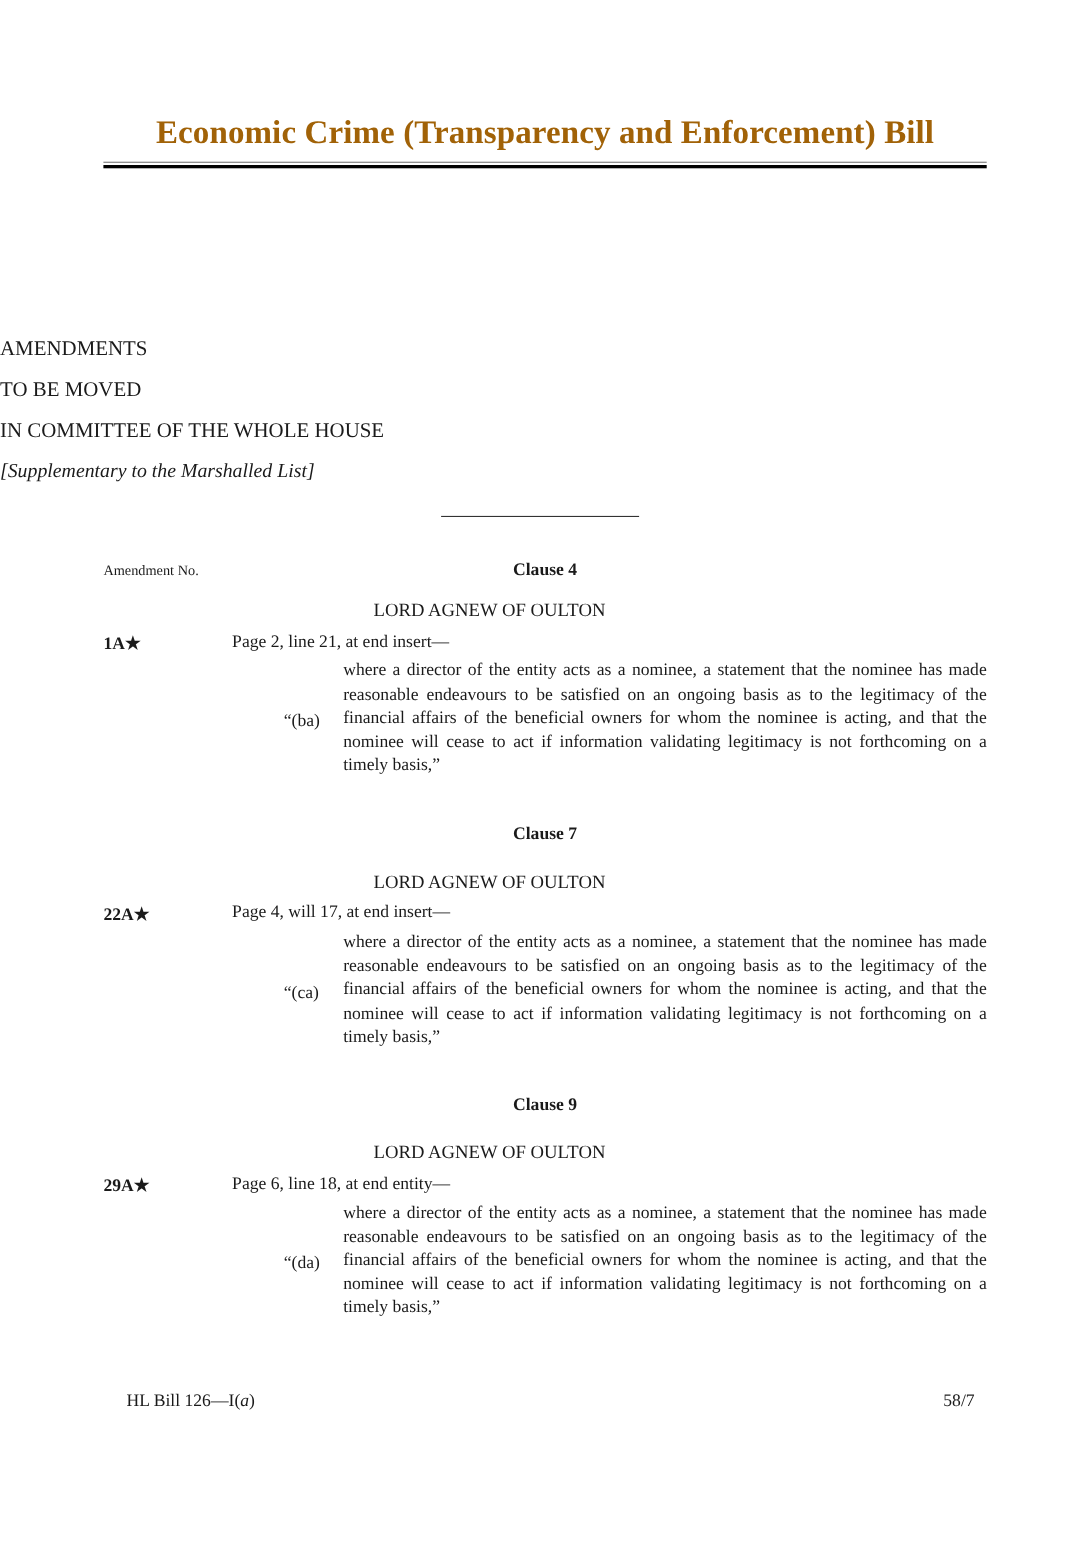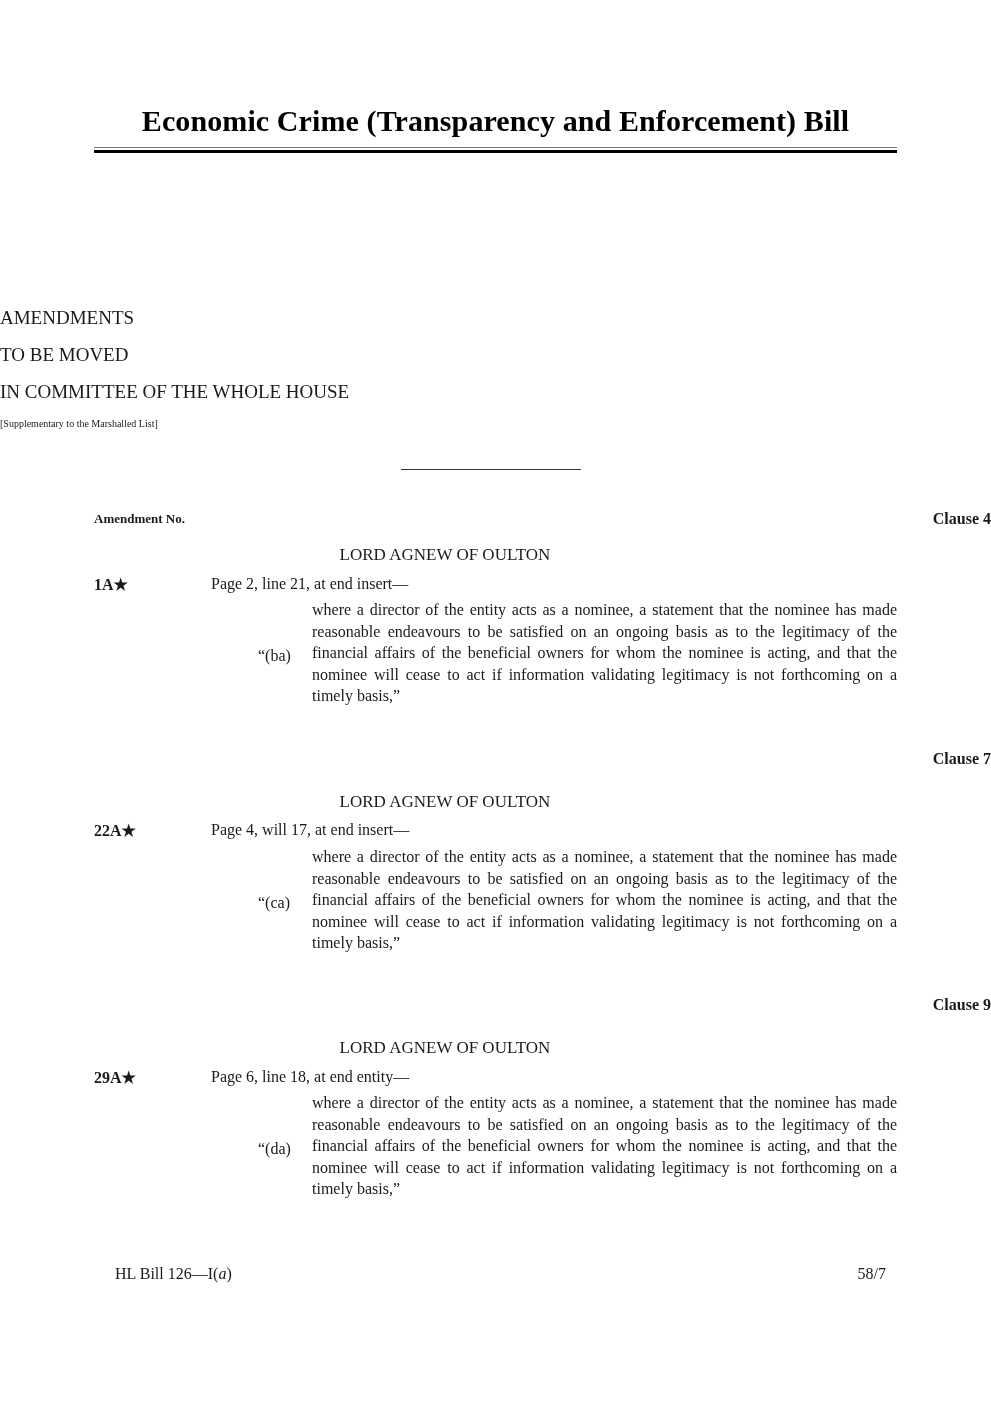--- a/index.html
+++ b/index.html
@@ -3,28 +3,28 @@
 <meta charset="utf-8">
 <style>
   html, body { margin: 0; padding: 0; background: #ffffff; }
   body {
     width: 991px; height: 1401px; position: relative; overflow: hidden;
     font-family: "Liberation Serif", "DejaVu Serif", serif; color: #1a1a1a;
   }
   .abs { position: absolute; }
   #doc-title {
     left: 94px; width: 803px; top: 104px; text-align: center;
-    font-size: 30px; font-weight: bold; letter-spacing: 0.1px; color: #000000;
+    font-size: 30px; font-weight: bold; letter-spacing: 0.1px; color: #a16207;
   }
   .rule-thin { left: 94px; width: 803px; top: 147px; height: 1px; background: #777; }
   .rule-thick { left: 94px; width: 803px; top: 150px; height: 3px; background: #000; }
   .center-line { left: 0; width: 991px; font-size: 19px; }
   .sep { left: 401px; width: 180px; top: 469px; height: 1px; background: #333; }
-  .amend-no-label { left: 94px; top: 511px; font-size: 13px; font-weight: bold; line-height: 15px; }
-  .clause { left: 0; width: 991px; text-align: right; font-size: 16px; font-weight: bold; }
+  .amend-no-label { left: 94px; top: 511px; font-size: 13px; font-weight: normal; line-height: 15px; }
+  .clause { left: 0; width: 991px; text-align: center; font-size: 16px; font-weight: bold; }
   .member { left: 0; width: 890px; text-align: center; font-size: 17px; }
   .amd-no { left: 94px; font-size: 16px; font-weight: bold; }
   .page-ref { left: 198px; font-size: 16px; margin-left: 13px; }
   .para-label { left: 258px; font-size: 16px; margin-top: 48px; }
   .para-text {
     left: 312px; width: 585px; font-size: 16px; line-height: 21.5px;
     text-align: justify; text-align-last: left;
   }
   .footer-left { left: 94px; top: 1265px; font-size: 16px; margin-left: 21px; }
   .footer-right { right: 105px; top: 1265px; font-size: 16px; }
@@ -32,21 +32,21 @@
 </head>
 <body>
 
 <div class="abs" id="doc-title">Economic Crime (Transparency and Enforcement) Bill</div>
 <div class="abs rule-thin"></div>
 <div class="abs rule-thick"></div>
 
 <div class="abs center-line" style="top:307px">AMENDMENTS</div>
 <div class="abs center-line" style="top:344px">TO BE MOVED</div>
 <div class="abs center-line" style="top:381px">IN COMMITTEE OF THE WHOLE HOUSE</div>
-<div class="abs center-line" style="top:418px; font-size:10px; ">[Supplementary to the Marshalled List]</div>
+<div class="abs center-line" style="top:418px; font-size:18px; font-style:italic;">[Supplementary to the Marshalled List]</div>
 <div class="abs sep"></div>
 
 <div class="abs amend-no-label">
   <span style="display:inline-block; width:95px;">Amendment No.</span>
 </div>
 
 <div class="abs clause" style="top:510px">Clause 4</div>
 <div class="abs member" style="top:545px">LORD AGNEW OF OULTON</div>
 <div class="abs amd-no" style="top:575px">1A★</div>
 <div class="abs page-ref" style="top:575px">Page 2, line 21, at end insert—</div>

